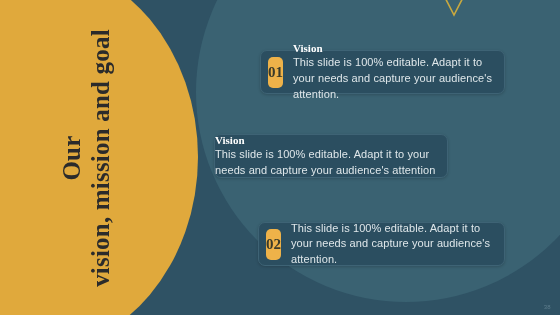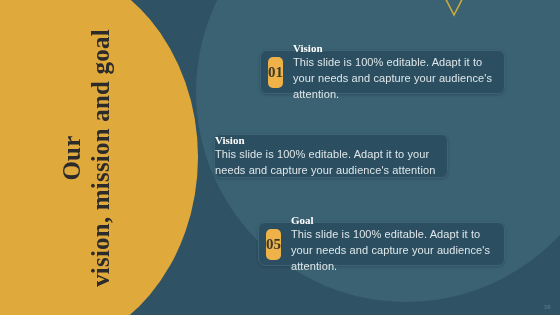--- a/index.html
+++ b/index.html
@@ -174,22 +174,21 @@
   </div>
 
   <div class="card card-2">
     <div class="card-body">
       <div class="card-title">Vision</div>
       <div class="card-desc">This slide is 100% editable. Adapt it to your needs and capture your audience's attention</div>
     </div>
   </div>
 
   <div class="card card-3">
-    <div class="badge">05</div>
+    <div class="badge">02</div>
     <div class="card-body">
-      <div class="card-title">Goal</div>
       <div class="card-desc">This slide is 100% editable. Adapt it to your needs and capture your audience's attention.</div>
     </div>
   </div>
 
   <div class="page-num">38</div>
 
 </div>
 
 </body></html>

